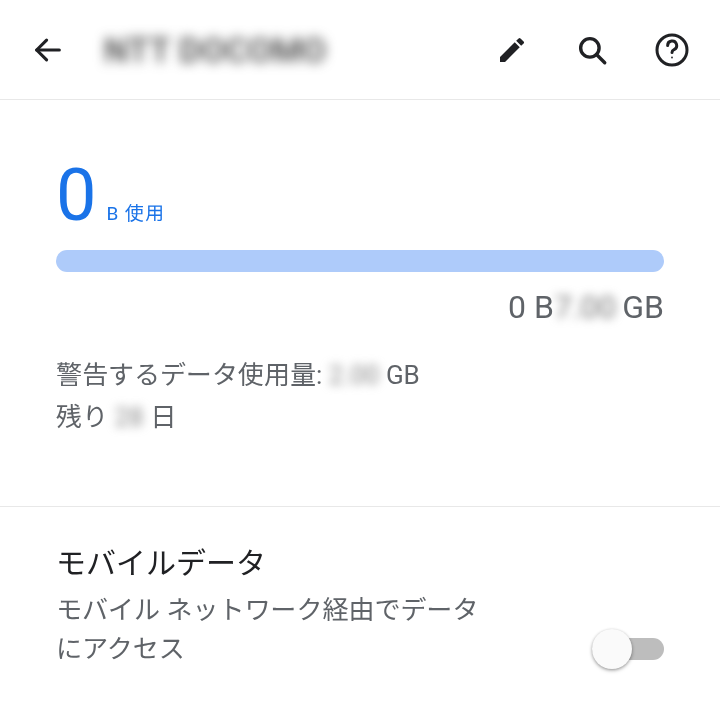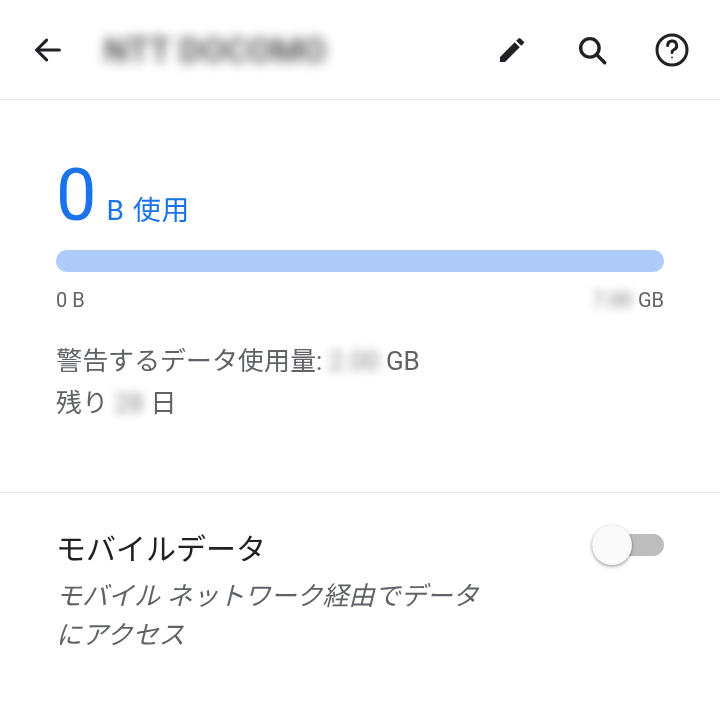--- a/index.html
+++ b/index.html
@@ -6,34 +6,34 @@
   html, body { width: 720px; height: 720px; font-family: Roboto, "Noto Sans JP", "Hiragino Sans", sans-serif; background: #fff; color: #202124; }
   .appbar { display: flex; align-items: center; height: 100px; padding: 0 20px; border-bottom: 1px solid #e8e8e8; }
   .appbar .icon-btn { width: 56px; height: 56px; display: flex; align-items: center; justify-content: center; border-radius: 50%; cursor: pointer; }
   .appbar .title { flex: 1; font-size: 34px; font-weight: 500; color: #3c3c3c; margin-left: 28px; filter: blur(6px); letter-spacing: 0.5px; }
   .appbar .actions { display: flex; gap: 24px; }
   svg { display: block; }
 
   .usage { padding: 60px 56px 40px 56px; }
   .usage-head { display: flex; align-items: baseline; gap: 10px; }
   .usage-amount { font-size: 72px; font-weight: 400; color: #1a73e8; line-height: 1; }
-  .usage-unit { font-size: 28px; font-weight: 400; color: #1a73e8; letter-spacing: 1px; }
+  .usage-unit { font-size: 19px; font-weight: 400; color: #1a73e8; letter-spacing: 1px; }
   .progress { margin-top: 18px; height: 22px; border-radius: 11px; background: #aecbfa; width: 100%; }
-  .scale { display: flex; justify-content: space-between; margin-top: 16px; font-size: 20px; color: #5f6368; }
+  .scale { display: flex; justify-content: flex-end; margin-top: 16px; font-size: 32px; color: #5f6368; }
   .scale .max { display: flex; align-items: baseline; gap: 6px; }
   .scale .max .blur { filter: blur(5px); color: #777; }
   .warning { margin-top: 29px; font-size: 26px; color: #5f6368; line-height: 1.6; }
   .warning .blur { filter: blur(5px); color: #888; display: inline-block; }
 
   .divider { height: 1px; background: #e8e8e8; margin-top: 28px; }
 
-  .list-item { display: flex; align-items: flex-start; padding: 32px 56px 32px 56px; gap: 0; }
+  .list-item { display: flex; align-items: flex-end; padding: 32px 56px 32px 56px; gap: 0; }
   .list-text { flex: 1; }
   .list-title { font-size: 30px; color: #202124; font-weight: 400; }
-  .list-sub { font-size: 26px; color: #5f6368; margin-top: 8px; line-height: 1.5; max-width: 430px; font-style: italic; }
+  .list-sub { font-size: 26px; color: #5f6368; margin-top: 8px; line-height: 1.5; max-width: 430px; }
 
   .switch { position: relative; width: 72px; height: 40px; }
   .switch-track { position: absolute; top: 9px; left: 0; right: 0; height: 22px; border-radius: 11px; background: #bdbdbd; }
   .switch-thumb { position: absolute; top: 0; left: 0; width: 40px; height: 40px; border-radius: 50%; background: #fafafa; box-shadow: 0 1px 3px rgba(0,0,0,0.3), 0 2px 4px rgba(0,0,0,0.15); }
 </style>
 </head>
 <body>
 
 <div class="appbar">
   <div class="icon-btn">

